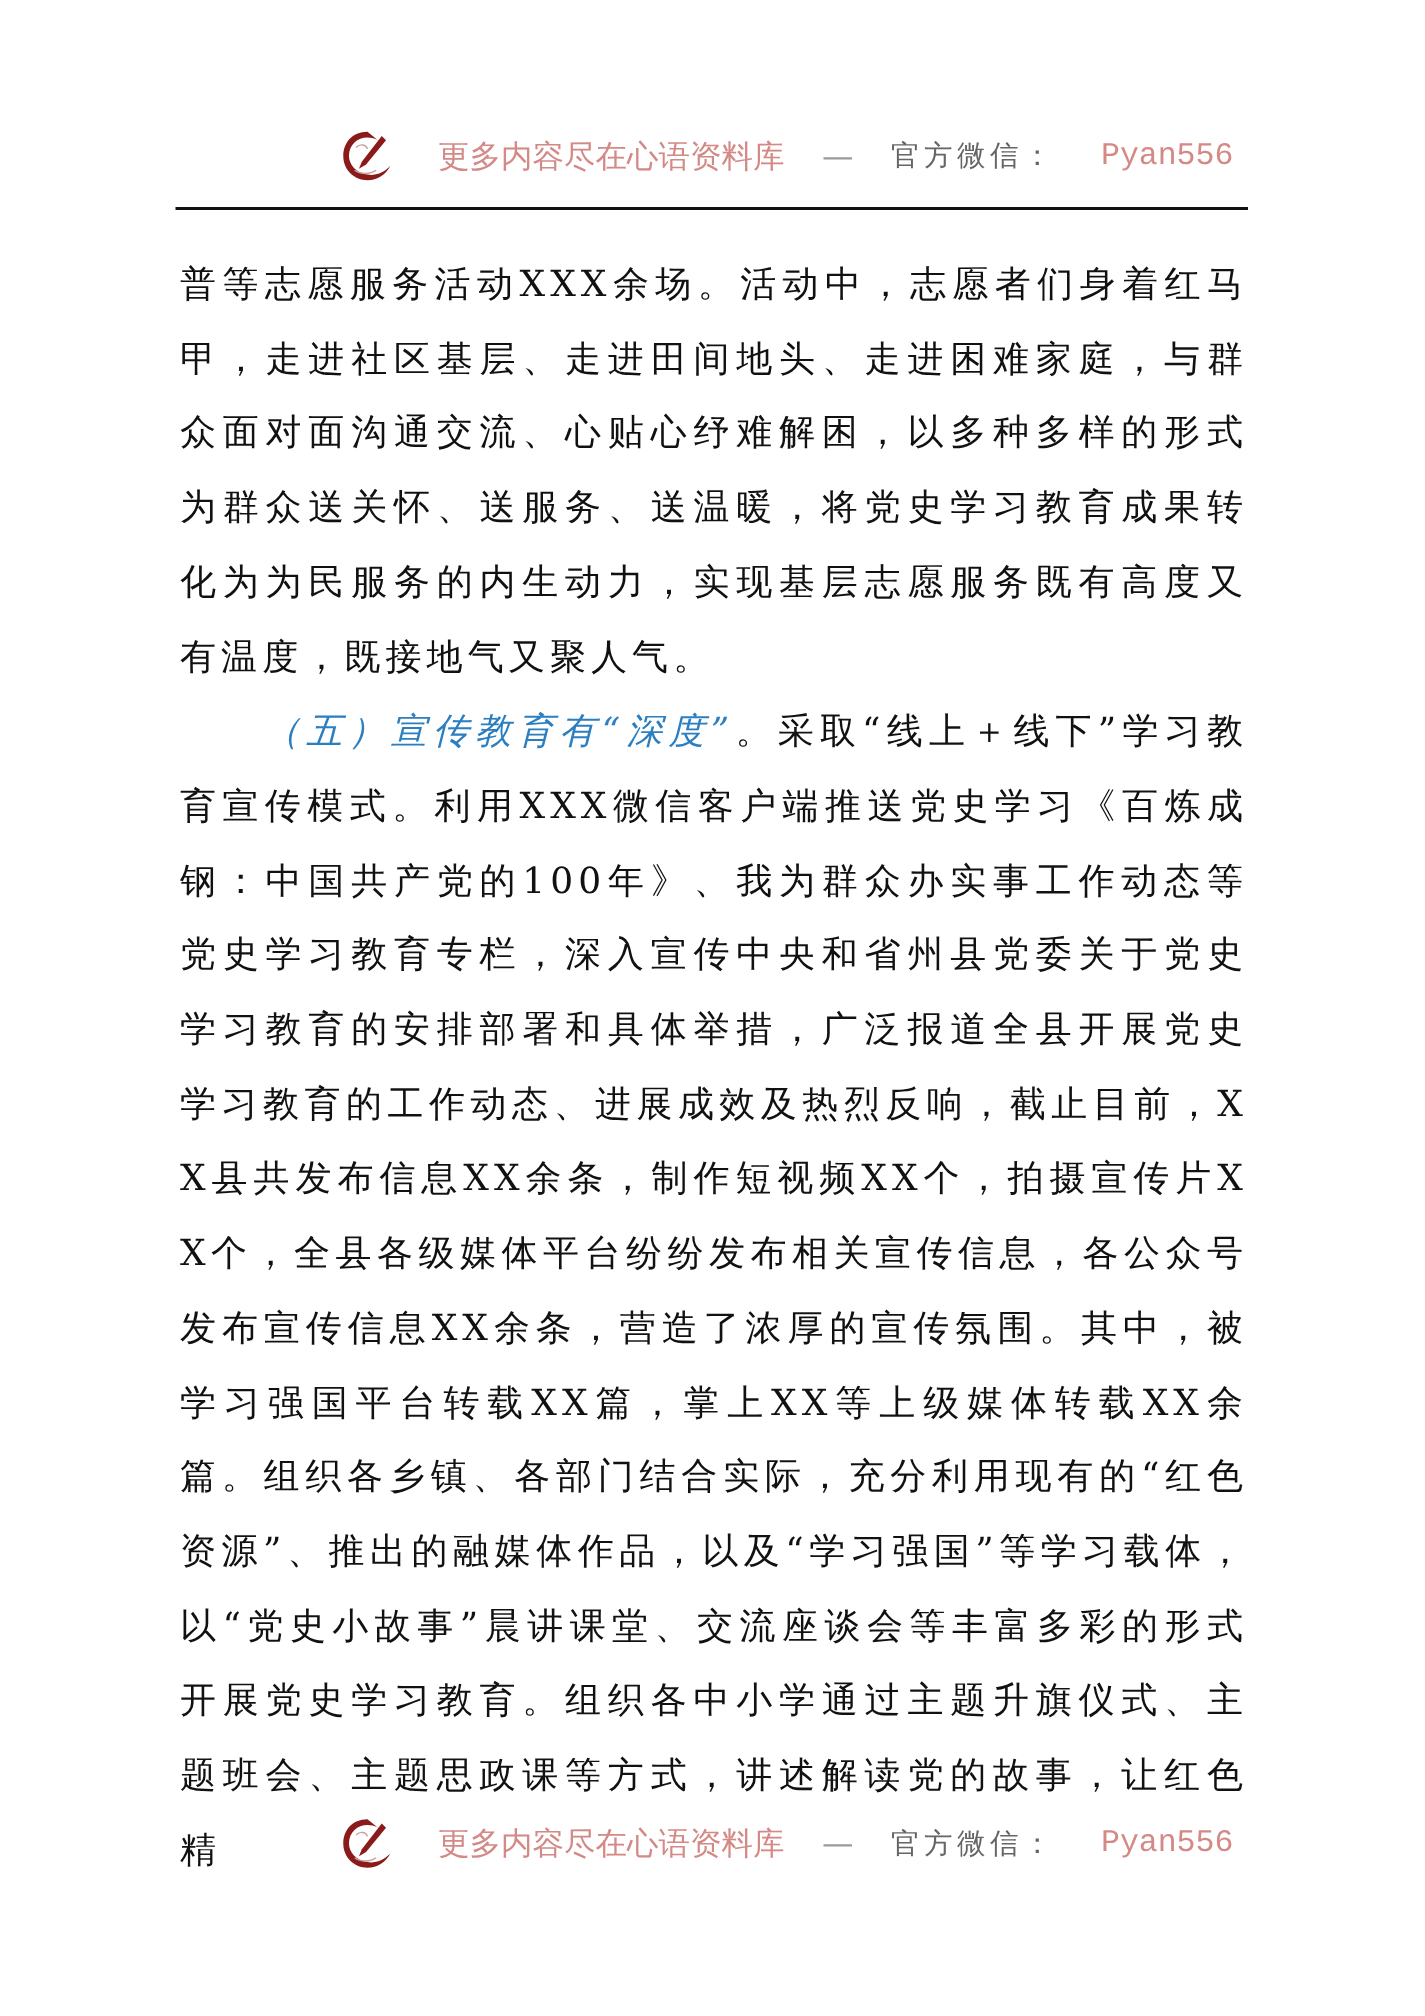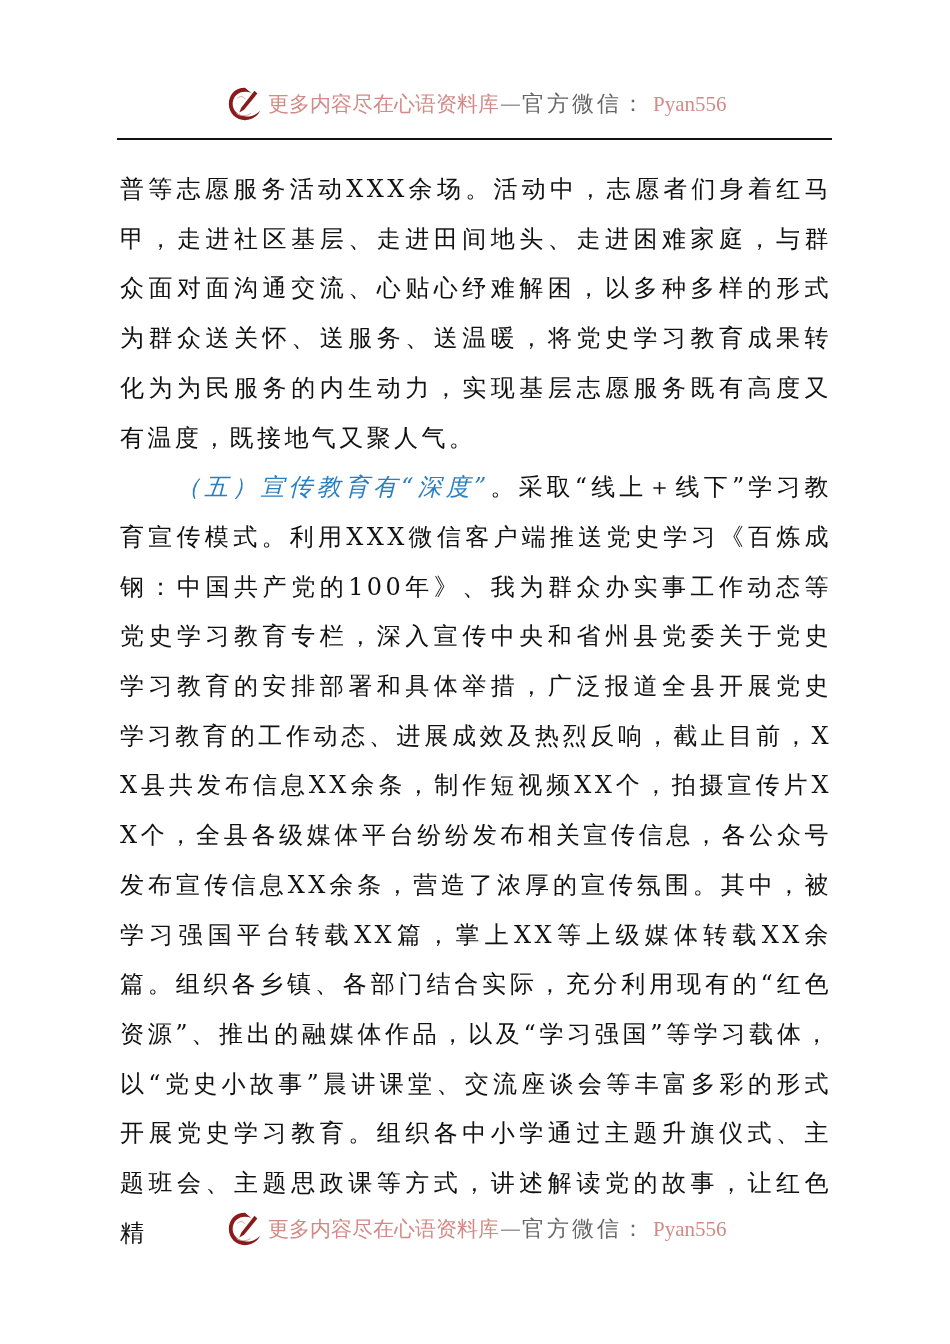--- a/index.html
+++ b/index.html
@@ -15,20 +15,21 @@
       font-family: "DejaVu Serif", "Liberation Serif", serif;
       color: #111111;
     }
     .banner {
       position: absolute;
       left: 226px;
       height: 44px;
       display: flex;
       align-items: center;
       white-space: nowrap;
+      gap: 24px;
     }
     .banner.top { top: 82px; }
     .banner.bottom { top: 1207px; }
     .banner .logo {
       width: 38px;
       height: 38px;
       margin-right: 4px;
       flex: 0 0 auto;
     }
     .banner .promo {
@@ -38,26 +39,26 @@
       letter-spacing: 0px;
     }
     .banner .dash {
       font-family: "DejaVu Sans", sans-serif;
       font-size: 21px;
       color: #9a9a9a;
       margin: 0 1px;
     }
     .banner .wechat-label {
       font-family: "DejaVu Serif", "Liberation Serif", serif;
-      font-size: 22px;
+      font-size: 19px;
       color: #666666;
       letter-spacing: 3px;
     }
     .banner .wechat-id {
-      font-family: Liberation Serif, serif;
+      font-family: Liberation Mono, monospace;
       font-size: 21px;
       color: #d38a86;
       margin-left: 6px;
     }
     .header-rule {
       position: absolute;
       left: 117px;
       top: 138px;
       width: 715px;
       height: 2px;

